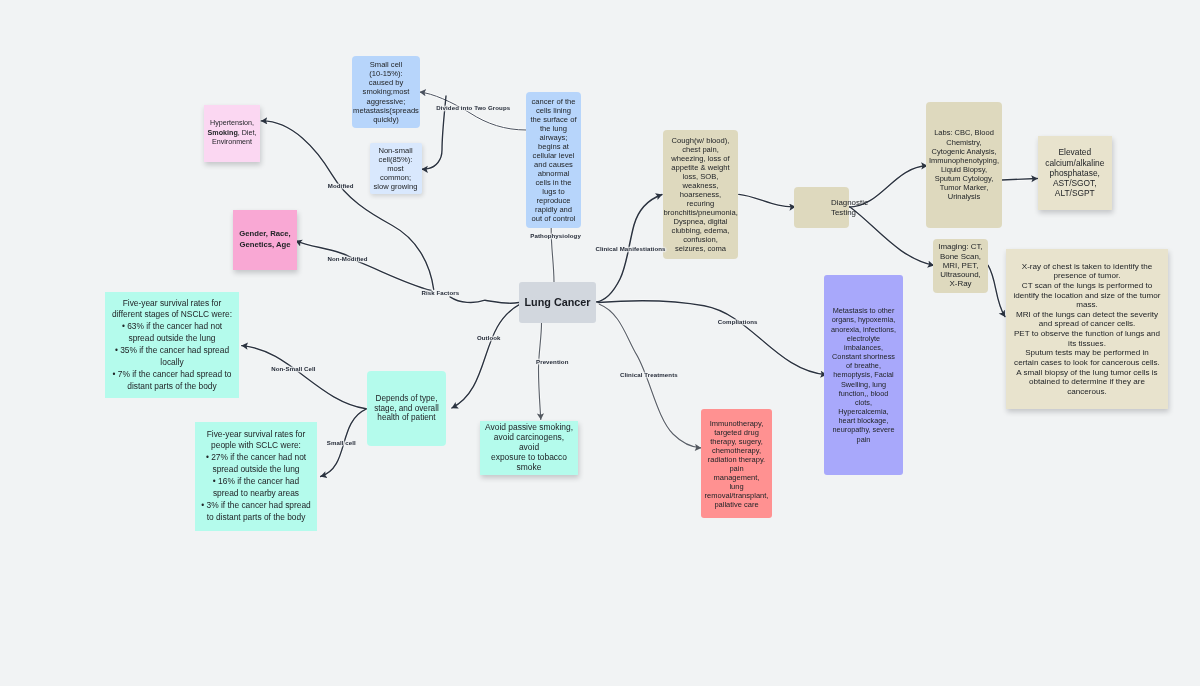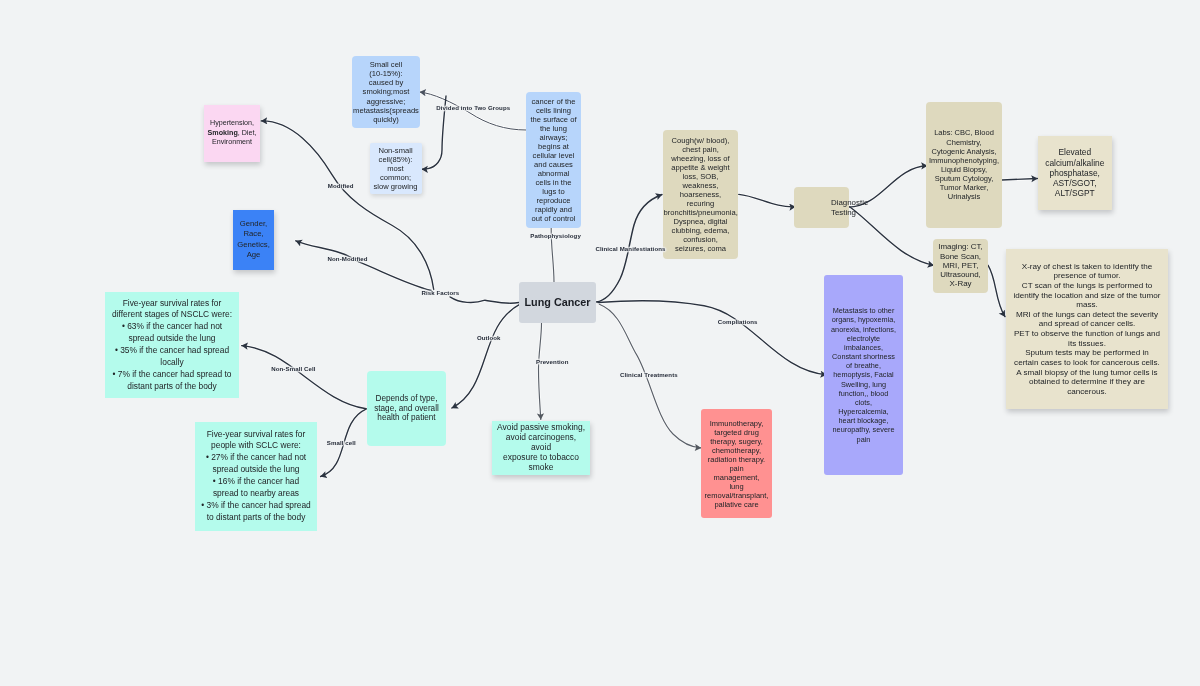--- a/index.html
+++ b/index.html
@@ -11,25 +11,25 @@
   .elabel{position:absolute;font-size:6.1px;font-weight:bold;color:#252b38;white-space:nowrap;letter-spacing:0.1px;
     text-shadow:0 0 2px #f1f3f4,0 0 2px #f1f3f4,0 0 2px #f1f3f4,0 0 3px #f1f3f4,1px 0 2px #f1f3f4,-1px 0 2px #f1f3f4,0 1px 2px #f1f3f4,0 -1px 2px #f1f3f4;}
   .shadow{box-shadow:1px 3px 5px rgba(40,42,50,0.22);}
   .shadow-s{box-shadow:1px 2px 4px rgba(40,42,50,0.16);}
   .central{left:519px;top:282px;width:77px;height:41px;background:#d2d7de;border-radius:3px;font-size:10.8px;font-weight:bold;color:#1a1d24;white-space:nowrap;}
 
   .n-small-cell{left:352px;top:56px;width:68px;height:72px;background:#b7d5fb;border-radius:4px;font-size:7.6px;line-height:1.195;padding:0 0.5px;}
   .n-nonsmall-cell{left:369.5px;top:142.8px;width:52px;height:51.5px;background:#d9e8fd;border-radius:2px;font-size:7.6px;line-height:1.195;padding:0 1px;}
   .n-patho{left:526px;top:64px;width:55px;height:136px;background:#b7d5fb;border-radius:4px;font-size:7.6px;line-height:1.195;padding:0 1px;margin-top:28px;}
   .n-modrisk{left:204px;top:105px;width:56px;height:57px;background:#fbd7f2;font-size:7.15px;line-height:1.32;padding:0 1px;}
-  .n-nonmodrisk{left:233px;top:209.5px;width:41px;height:60px;background:#3b82f6;font-size:7.72px;line-height:1.32;padding:0 1px;}
+  .n-nonmodrisk{left:233px;top:209.5px;width:64px;height:60px;background:#f9a8d4;font-size:7.72px;line-height:1.32;padding:0 1px;font-weight:bold;}
   .n-nsclc{left:105px;top:292px;width:134px;height:106px;background:#b4fbec;font-size:8.4px;line-height:1.41;padding:0 2px;}
   .n-sclc{left:195px;top:421.5px;width:122px;height:109px;background:#b4fbec;font-size:8.4px;line-height:1.41;padding:0 2px;}
   .n-outlook{left:367px;top:371px;width:79px;height:75px;background:#b4fbec;border-radius:4px;font-size:8.2px;line-height:1.2;padding:0 2px;}
-  .n-prevent{left:492px;top:421px;width:98px;height:53.5px;background:#b4fbec;font-size:8.45px;line-height:1.175;padding:0 5px;}
+  .n-prevent{left:480px;top:421px;width:98px;height:53.5px;background:#b4fbec;font-size:8.45px;line-height:1.175;padding:0 5px;}
   .n-manifest{left:663px;top:130px;width:75px;height:129px;background:#ded9be;border-radius:4px;font-size:7.6px;line-height:1.195;padding:0 0.5px;}
   .n-diagtest{left:794px;top:187px;width:55px;height:41px;background:#ded9be;border-radius:4px;font-size:7.9px;line-height:1.2;padding-left:37px;}
   .n-labs{left:926px;top:102px;width:76px;height:126px;background:#ded9be;border-radius:4px;font-size:7.5px;line-height:1.22;padding:0 0.5px;}
   .n-elev{left:1037.5px;top:136px;width:74.5px;height:73.5px;background:#e8e3cd;font-size:8.4px;line-height:1.205;padding:0 1px;}
   .n-imaging{left:933px;top:238.5px;width:55px;height:54px;background:#ded9be;border-radius:4px;font-size:7.95px;line-height:1.16;}
   .n-imgdetail{left:1006px;top:249px;width:162px;height:160px;background:#e8e3cd;font-size:8.1px;line-height:1.19;padding:0 2px;text-align:center;}
   .n-compl{left:824px;top:275px;width:79px;height:200px;background:#a8a8fb;border-radius:3px;font-size:7.3px;line-height:1.255;padding:0 1px;justify-content:flex-end;}
   .n-treat{left:701px;top:393px;width:71px;height:109px;background:#ff9191;border-radius:3px;font-size:7.5px;line-height:1.2;padding:0 1px;margin-top:16px;}
 
   .l-divided{left:436.3px;top:104.0px;}

